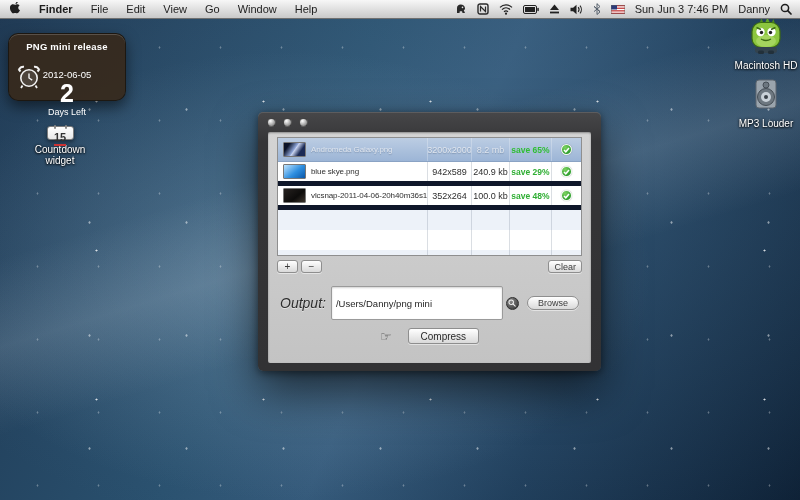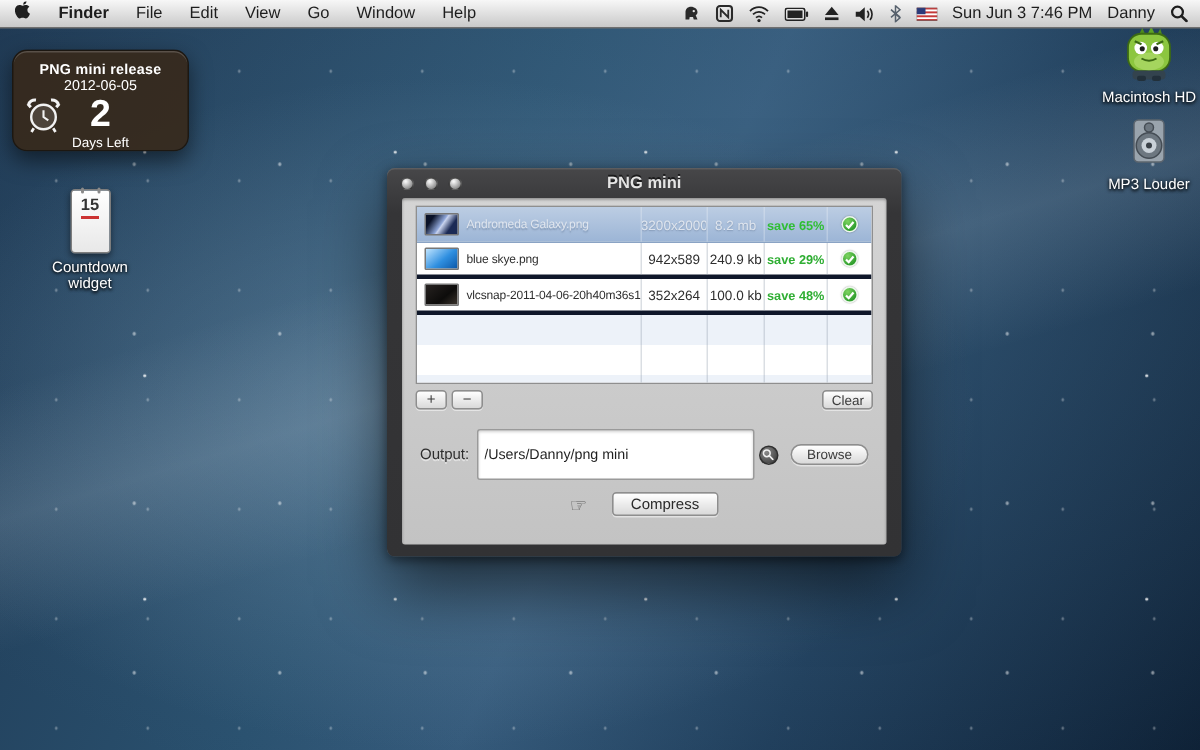--- a/index.html
+++ b/index.html
@@ -48,29 +48,29 @@
   
   .widget {
     position:absolute; left:8px; top:33px; width:118px; height:68px; z-index:10;
     background:rgba(56,40,24,.88);
     border:1px solid rgba(0,0,0,.45);
     border-radius:10px;
     box-shadow:0 6px 14px rgba(0,0,0,.5), inset 0 1px 0 rgba(255,255,255,.18);
     color:#fff; text-align:center; padding-top:7px;
   }
   .widget .w-title { font-size:9.5px; font-weight:bold; letter-spacing:.2px; }
-  .widget .w-date { font-size:9.5px; margin-top:0; }
+  .widget .w-date { font-size:9.5px; margin-top:17px; }
   .widget .w-days { font-size:25px; font-weight:bold; line-height:24px; margin-top:1px; }
   .widget .w-days-label { font-size:9px; margin-top:2px; }
   .widget .alarm { position:absolute; left:7px; top:30px; }
 
   
   .shortcut { position:absolute; left:20px; top:126px; width:80px; text-align:center; z-index:10; }
   .shortcut .cal {
-    width:27px; height:43px; margin:0 auto;
+    width:27px; height:14px; margin:0 auto;
     background:linear-gradient(#ffffff,#e8e8e8);
     border:1px solid #7d7d7d; border-radius:3px;
     box-shadow:0 2px 4px rgba(0,0,0,.45);
     position:relative;
   }
   .shortcut .cal .rings { position:absolute; top:-2px; left:6px; right:6px; display:flex; justify-content:space-between; }
   .shortcut .cal .rings i { width:2px; height:4px; background:#8a8a8a; border-radius:1px; }
   .shortcut .cal .day { font-size:11px; font-weight:bold; color:#333; margin-top:4px; }
   .shortcut .cal .month-line { width:12px; height:2px; background:#c33; margin:1px auto 0; }
   .desk-label {
@@ -118,21 +118,21 @@
   }
   .trow { display:grid; grid-template-columns:150px 44px 38px 42px 1fr; height:24px; }
   .trow .cell {
     display:flex; align-items:center; justify-content:center;
     font-size:9px; color:#2e2e2e;
     border-right:1px solid rgba(150,160,175,.35);
     overflow:hidden; white-space:nowrap;
   }
   .trow .cell:last-child { border-right:none; }
   .trow .cell.name { justify-content:flex-start; padding-left:5px; gap:5px; font-size:8px; letter-spacing:-.1px; }
-  .trow.filled { border-bottom:3px solid #0f172a; }
+  .trow.filled { border-bottom:5px solid #0f172a; }
   .trow.selected {
     background:linear-gradient(#bccde3,#9cb5d6);
     border-bottom:1px solid #8aa3c4;
   }
   .trow.selected .cell { color:#dfe5ee; text-shadow:0 1px 1px rgba(60,80,110,.35); border-right-color:rgba(255,255,255,.25); }
   .cell.save { font-weight:bold; color:#2fae33 !important; font-size:8.5px; }
   .trow.selected .cell.save { color:#2fbe33 !important; text-shadow:none;text-align:right; }
   .thumb { width:23px; height:15px; border:1px solid #777; border-radius:1px; flex:0 0 auto; }
   .thumb.galaxy { background:linear-gradient(125deg,#0a1228 20%,#8fa6d8 48%,#c9d4ef 52%,#1b2a55 75%); }
   .thumb.sky { background:linear-gradient(140deg,#bfe4ff 0%,#2f8fe0 55%,#0b57a8 100%); }
@@ -154,21 +154,21 @@
     background:linear-gradient(#ffffff,#d9d9d9);
     border:1px solid #8e8e8e; border-radius:3px;
     color:#3c3c3c; display:inline-flex; align-items:center; justify-content:center;
     box-shadow:0 1px 0 rgba(255,255,255,.5);
   }
   .btn.sq { width:21px; height:13px; font-size:10px; line-height:10px; margin-right:3px; }
   .btn.clear { margin-left:auto; height:13px; font-size:9px; padding:0 5px; }
 
   
   .output-row { margin:12px 12px 0; display:flex; align-items:center; }
-  .output-label { font-size:10px; color:#2d2d2d; margin-right:5px; text-shadow:0 1px 0 rgba(255,255,255,.5); }
+  .output-label { font-size:14px; color:#2d2d2d; margin-right:5px; text-shadow:0 1px 0 rgba(255,255,255,.5);font-style:italic; }
   .output-field {
     width:188px; height:15px; border:1px solid #9a9a9a; border-radius:2px;
     font-size:9.5px; font-family:"Liberation Sans",sans-serif; color:#1f1f1f;
     padding:16px 4px; background:#fff;
     box-shadow:inset 0 1px 2px rgba(0,0,0,.18);
   }
   .lens-btn {
     width:13px; height:13px; border-radius:50%; margin-left:3px;
     background:radial-gradient(circle at 35% 30%, #8a8a8a, #474747 75%);
     border:1px solid #2f2f2f;
@@ -341,21 +341,20 @@
   <div class="desk-label">MP3 Louder</div>
 </div>
 
 <div class="window">
   <div class="titlebar">
     <div class="traffic">
       <div class="dot"></div>
       <div class="dot"></div>
       <div class="dot"></div>
     </div>
-    <div class="win-title">PNG mini</div>
   </div>
 
   <div class="panel">
 
     <div class="table">
 
       <div class="trow filled selected">
         <div class="cell name">
           <span class="thumb galaxy"></span>
           <span>Andromeda Galaxy.png</span>

